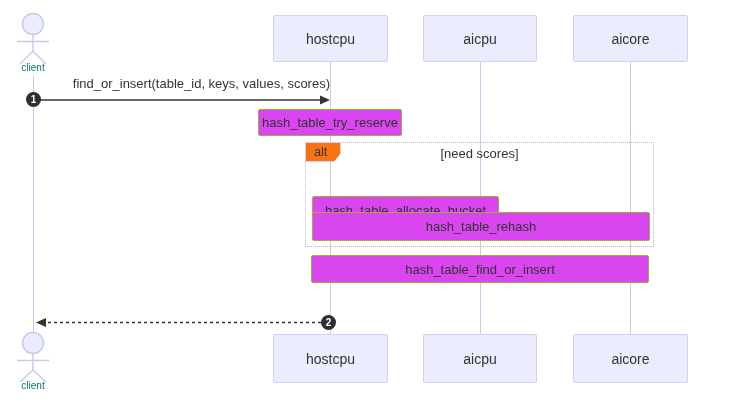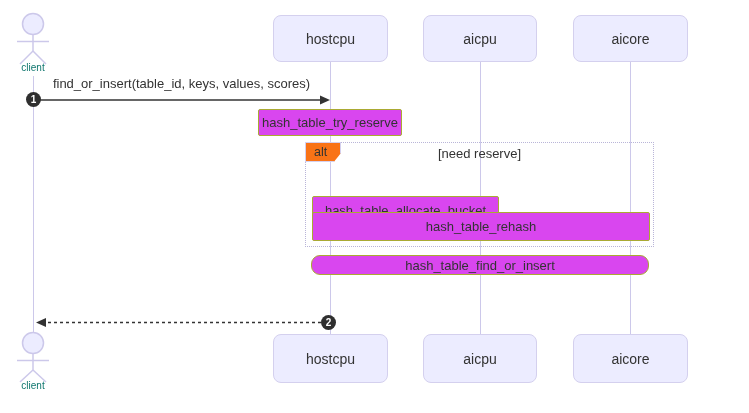--- a/index.html
+++ b/index.html
@@ -14,21 +14,21 @@
   .lifeline {
     position: absolute;
     width: 1px;
     background: #ccc8ea;
     z-index: 1;
   }
   .participant {
     position: absolute;
     background: #ECECFF;
     border: 1px solid #d4d0ee;
-    border-radius: 8px;
+    border-radius: 2px;
     display: flex;
     align-items: center;
     justify-content: center;
     font-size: 14px;
     color: #333333;
     z-index: 3;
     box-sizing: border-box;
   }
   .note {
     position: absolute;
@@ -70,21 +70,21 @@
     left: 0; top: 3px;
     width: 100%;
     text-align: center;
     font-size: 13px;
     color: #333333;
   }
   .message-label {
     position: absolute;
     left: 33px;
     width: 297px;
-    text-align: center;
+    text-align: right;
     font-size: 13px;
     color: #333333;
     z-index: 4;
     white-space: nowrap;
   }
   .actor-label {
     position: absolute;
     left: 3px;
     width: 60px;
     text-align: center;
@@ -140,33 +140,33 @@
   </div>
   <div class="participant" style="left:573px; top:334px; width:115px; height:49px;">
     <span>aicore</span>
   </div>
 
   <div class="actor-label" style="top:62px;">client</div>
   <div class="actor-label" style="top:380px;">client</div>
 
   <div class="alt-frame">
     <div class="alt-label">alt</div>
-    <div class="alt-condition">[need reserve]</div>
+    <div class="alt-condition">[need scores]</div>
   </div>
 
   <div class="note" style="left:258px; top:109px; width:144px; height:27px;">
     <span>hash_table_try_reserve</span>
   </div>
   <div class="note" style="left:312px; top:176px; width:187px; height:28px;margin-top:20px;">
     <span>hash_table_allocate_bucket</span>
   </div>
   <div class="note" style="left:312px; top:212px; width:338px; height:29px;">
     <span>hash_table_rehash</span>
   </div>
-  <div class="note" style="left:311px; top:255px; width:338px; height:20px;border-radius:9px;">
+  <div class="note" style="left:311px; top:255px; width:338px; height:28px;">
     <span>hash_table_find_or_insert</span>
   </div>
 
   <div class="message-label" style="top:76px;">find_or_insert(table_id, keys, values, scores)</div>
 
   <svg class="overlay-svg" width="749" height="413" viewBox="0 0 749 413">
 
     <g stroke="#ccc8ea" stroke-width="1.5" fill="none">
       <circle cx="33" cy="24" r="10.5" fill="#ECECFF"></circle>
       <line x1="33" y1="34.5" x2="33" y2="51"></line>

